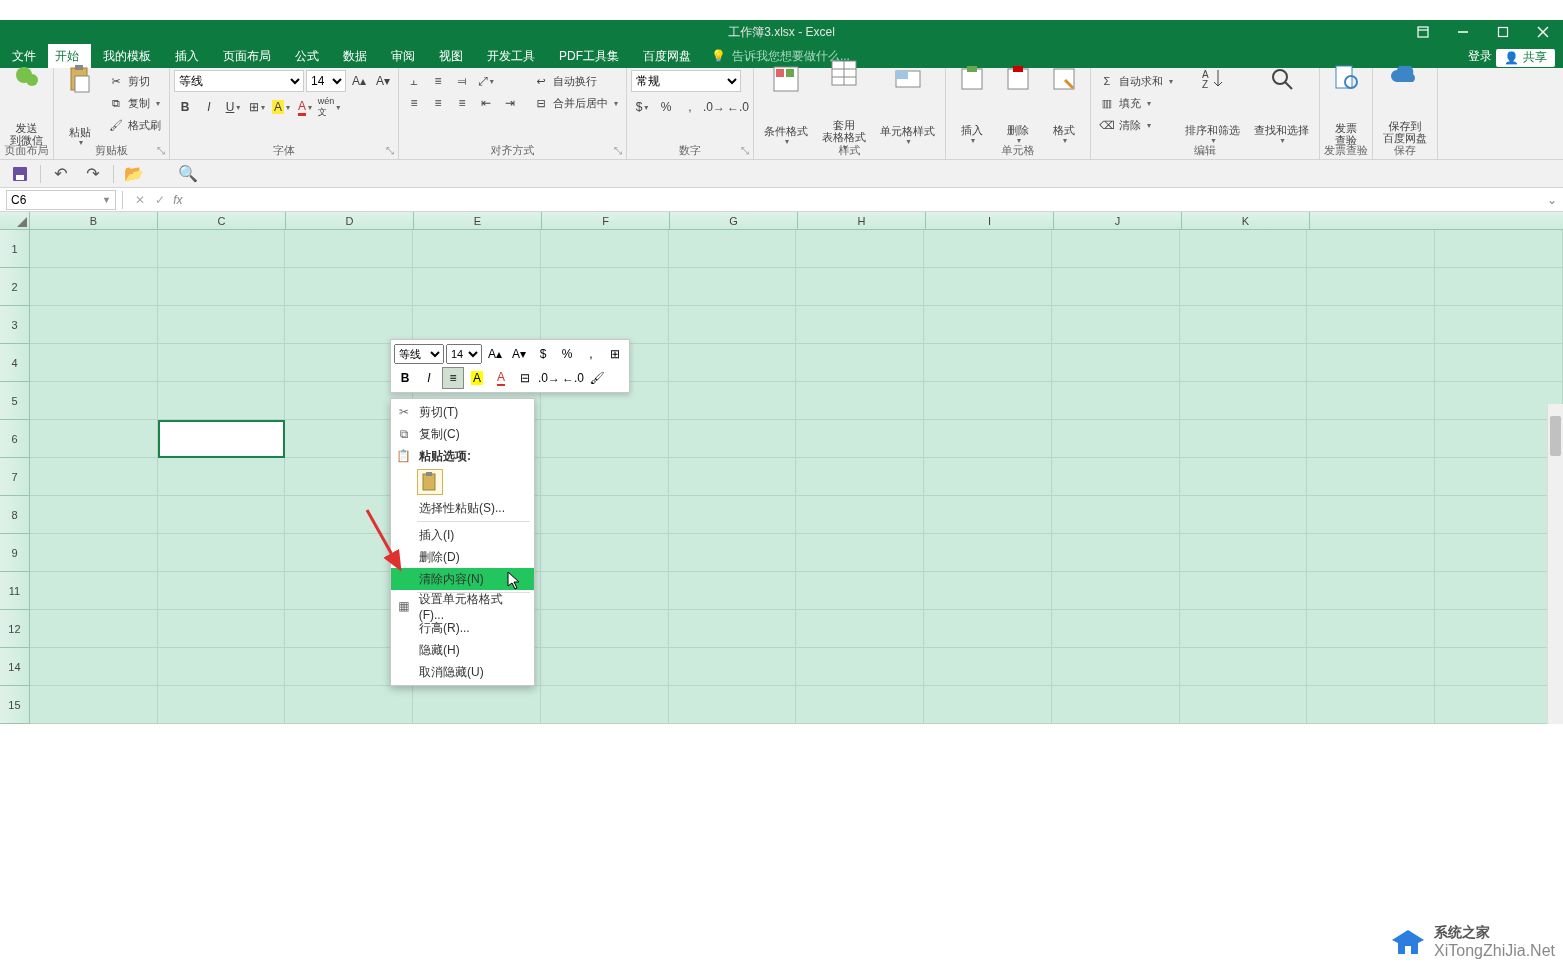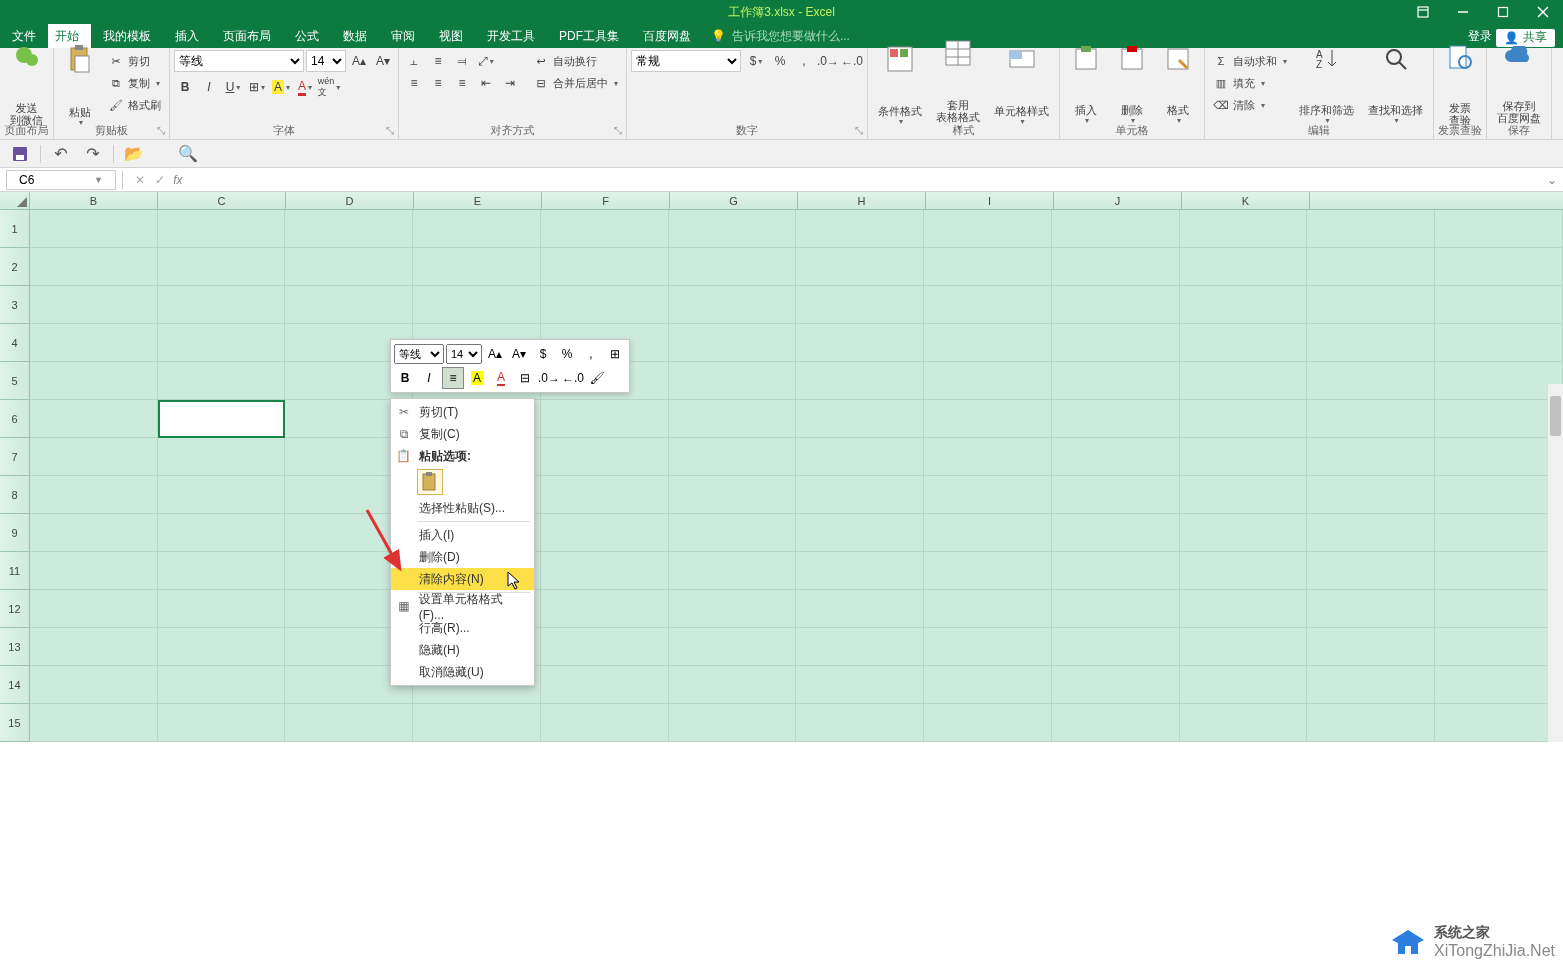--- a/index.html
+++ b/index.html
@@ -1,19 +1,19 @@
 <!DOCTYPE html>
 <html><head>
 <meta charset="utf-8">
 <style>
 * { margin:0; padding:0; box-sizing:border-box; font-family:"Microsoft YaHei","Segoe UI",sans-serif; }
 body { background:#fff; width:1563px; height:968px; overflow:hidden; position:relative; }
 
 
-.titlebar { height:24px; background:#0d7a3f; color:#bef264; display:flex; align-items:center; position:relative; font-size:12px; }
+.titlebar { height:24px; background:#0d7a3f; color:#e5e5e5; display:flex; align-items:center; position:relative; font-size:12px;margin-top:20px; }
 .titlebar .title { position:absolute; left:50%; transform:translateX(-50%); }
 .title-right { position:absolute; right:0; display:flex; align-items:center; gap:0; }
 .title-right .win-btn { width:40px; height:24px; display:flex; align-items:center; justify-content:center; cursor:pointer; }
 .title-right .win-btn svg { width:12px; height:12px; stroke:#fff; fill:none; }
 
 
 .menubar { height:24px; background:#0d7a3f; color:#fff; display:flex; align-items:stretch; font-size:12px; }
 .menubar .tab { padding:0 12px; display:flex; align-items:center; cursor:pointer; }
 .menubar .tab.active { background:#fff; color:#0d7a3f;padding-left:7px; }
 .menubar .tell-me { margin-left:8px; display:flex; align-items:center; gap:6px; color:#a9d9c1; }
@@ -36,21 +36,21 @@
 .ribbon select, .ribbon input { font-size:12px; height:22px; border:1px solid #ccc; background:#fff;}
 .btn-ic { width:22px; height:22px; border:1px solid transparent; display:flex; align-items:center; justify-content:center; cursor:pointer; font-size:12px; color:#444;}
 .corner-arrow { position:absolute; right:2px; bottom:2px; width:12px; height:12px; font-size:10px; color:#888; cursor:pointer; display:flex; align-items:center; justify-content:center;}
 
 
 .qat { height:28px; background:#f1f1f1; border-bottom:1px solid #d4d4d4; display:flex; align-items:center; gap:8px; padding:0 8px;}
 .qat .q { width:24px; height:24px; display:flex; align-items:center; justify-content:center; cursor:pointer; color:#555;}
 
 
 .fbar { height:24px; background:#fff; border-bottom:1px solid #d4d4d4; display:flex; align-items:center; font-size:12px;}
-.namebox { width:110px; border:1px solid #ccc; height:20px; margin:0 2px 0 6px; display:flex; align-items:center; justify-content:space-between; padding:0 12px;}
+.namebox { width:110px; border:1px solid #ccc; height:20px; margin:0 2px 0 6px; display:flex; align-items:center; justify-content:space-between; padding:0 4px;}
 .fbar .fx { margin:12px 8px; color:#888; font-style:italic;}
 .fbar .btns { display:flex; gap:10px; margin-left:8px; color:#aaa;}
 
 
 .grid-wrap { position:relative; background:#cdebdd; }
 .col-headers { display:flex; height:18px; background:linear-gradient(#dff2e9,#cdebdd); border-bottom:1px solid #9ac4b0; font-size:11px; color:#444; position:relative;}
 .corner-cell { width:30px; border-right:1px solid #9ac4b0; background:linear-gradient(#dff2e9,#cdebdd); position:relative;}
 .corner-cell::after { content:""; position:absolute; right:2px; bottom:2px; border:5px solid transparent; border-bottom-color:#777; border-right-color:#777;}
 .col-h { width:128px; text-align:center; border-right:1px solid #9ac4b0; line-height:18px; }
 .rows { }
@@ -64,21 +64,21 @@
 
 .mini-toolbar { position:absolute; left:390px; top:339px; background:#fff; border:1px solid #c8c8c8; box-shadow:0 2px 6px rgba(0,0,0,0.2); padding:3px; display:flex; flex-direction:column; gap:2px; font-size:12px;}
 .mini-row { display:flex; align-items:center; gap:2px;}
 .mini-row select { height:20px; font-size:11px;}
 .mini-btn { width:22px; height:22px; display:flex; align-items:center; justify-content:center; cursor:pointer; border:1px solid transparent;}
 .mini-btn.active { background:#d0e0d0; border-color:#888;}
 
 
 .ctx { position:absolute; left:390px; top:398px; width:145px; background:#fff; border:1px solid #c8c8c8; box-shadow:0 3px 8px rgba(0,0,0,0.25); font-size:12px; color:#333; padding:2px 0;}
 .ctx-item { display:flex; align-items:center; height:22px; padding:0 8px 0 4px; cursor:pointer; gap:6px;}
-.ctx-item:hover, .ctx-item.hover { background:#fde047;}
+.ctx-item:hover, .ctx-item.hover { background:#22c55e;}
 .ctx-item .ci-icon { width:18px; height:18px; display:flex; align-items:center; justify-content:center; color:#666;}
 .ctx-sep { height:1px; background:#ddd; margin:2px 4px 2px 26px;}
 .ctx .paste-opts { padding-left:26px; height:30px; display:flex; align-items:center;}
 .paste-ic { width:26px; height:26px; border:1px solid #d6b25a; background:#fffadf; display:flex; align-items:center; justify-content:center;}
 
 
 .anno-arrow { position:absolute; left:362px; top:505px; pointer-events:none;}
 
 
 .cursor { position:absolute; left:507px; top:571px; pointer-events:none;}
@@ -256,21 +256,21 @@
             <span class="ic">⊟</span>
             <span>合并后居中</span>
           </div>
       </div>
     </div>
     <div class="ribbon-group-label">对齐方式</div>
     <div class="corner-arrow">⤡</div>
   </div>
 
   <div class="ribbon-group" style="min-width:120px">
-    <div class="ribbon-body" style="flex-direction:row;gap:4px">
+    <div class="ribbon-body" style="flex-direction:column;gap:4px">
       <select style="width:110px"><option>常规</option></select>
       <div style="display:flex;gap:2px">
         <div class="btn-ic dropdown-arrow">$</div>
         <div class="btn-ic">%</div>
         <div class="btn-ic">,</div>
         <div class="btn-ic">.0→</div>
         <div class="btn-ic">←.0</div>
       </div>
     </div>
     <div class="ribbon-group-label">数字</div>
@@ -620,35 +620,20 @@
         <div class="cell"></div>
         <div class="cell"></div>
         <div class="cell"></div>
         <div class="cell"></div>
         <div class="cell"></div>
         <div class="cell"></div>
         <div class="cell"></div>
         <div class="cell"></div>
       </div>
       <div class="row">
-        <div class="row-h">13</div>
-        <div class="cell"></div>
-        <div class="cell"></div>
-        <div class="cell"></div>
-        <div class="cell"></div>
-        <div class="cell"></div>
-        <div class="cell"></div>
-        <div class="cell"></div>
-        <div class="cell"></div>
-        <div class="cell"></div>
-        <div class="cell"></div>
-        <div class="cell"></div>
-        <div class="cell"></div>
-      </div>
-      <div class="row">
         <div class="row-h">14</div>
         <div class="cell"></div>
         <div class="cell"></div>
         <div class="cell"></div>
         <div class="cell"></div>
         <div class="cell"></div>
         <div class="cell"></div>
         <div class="cell"></div>
         <div class="cell"></div>
         <div class="cell"></div>

